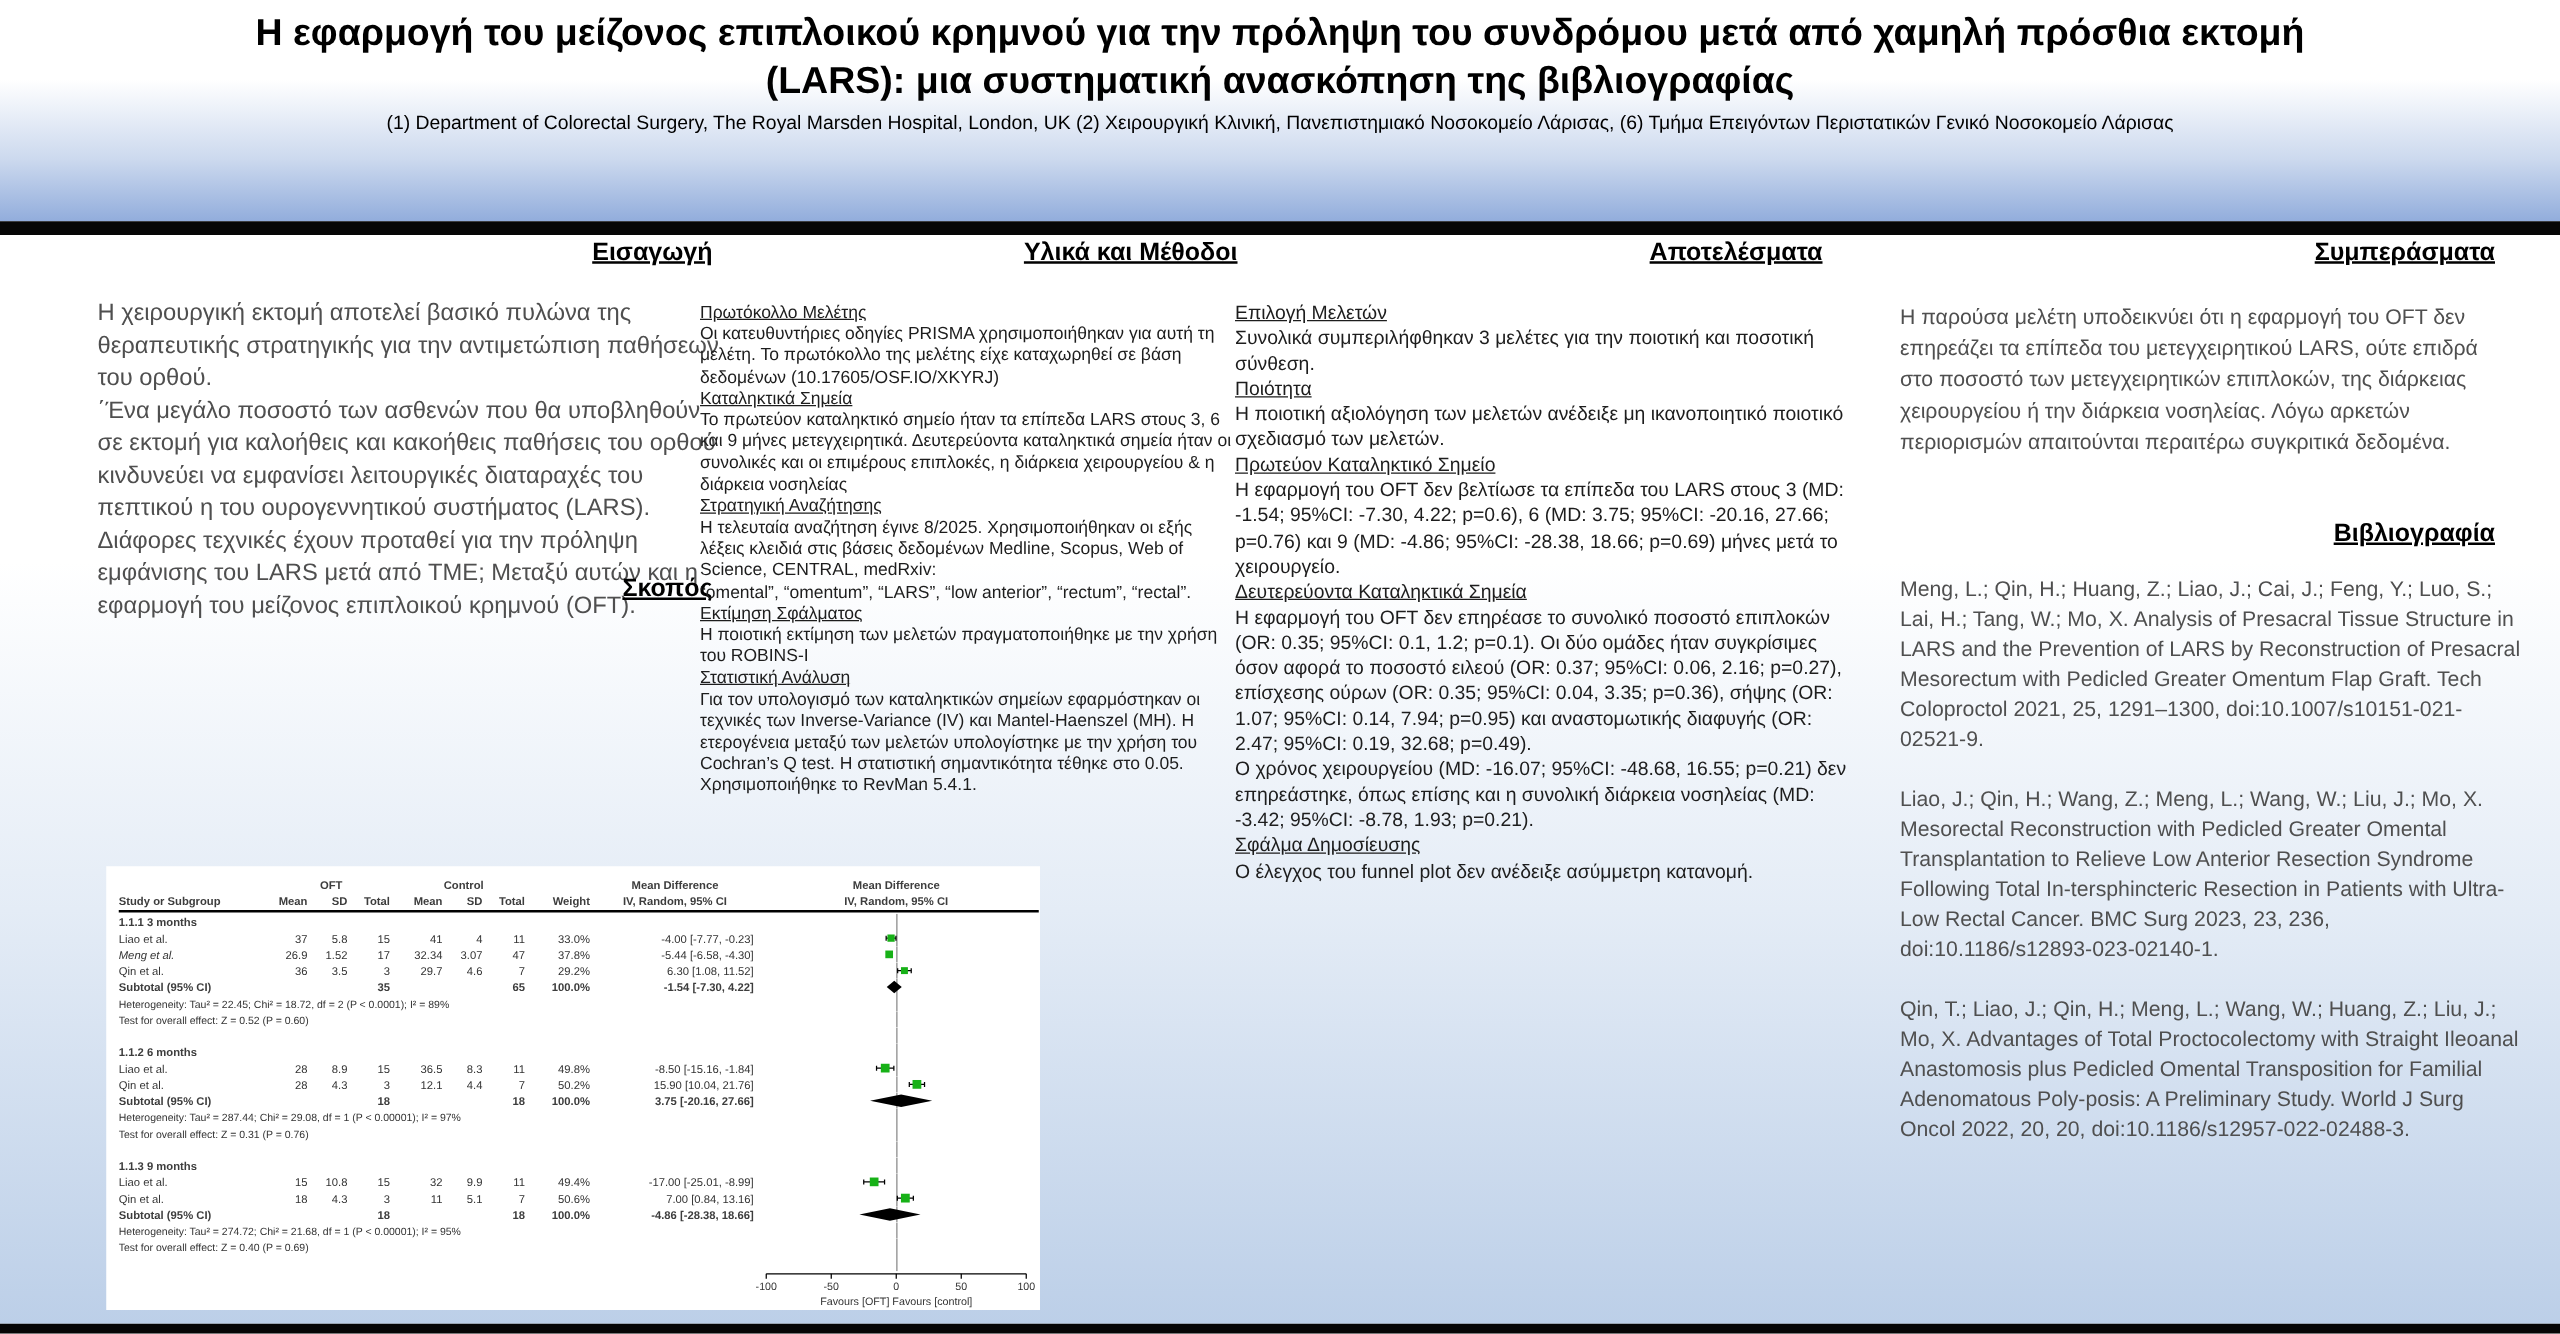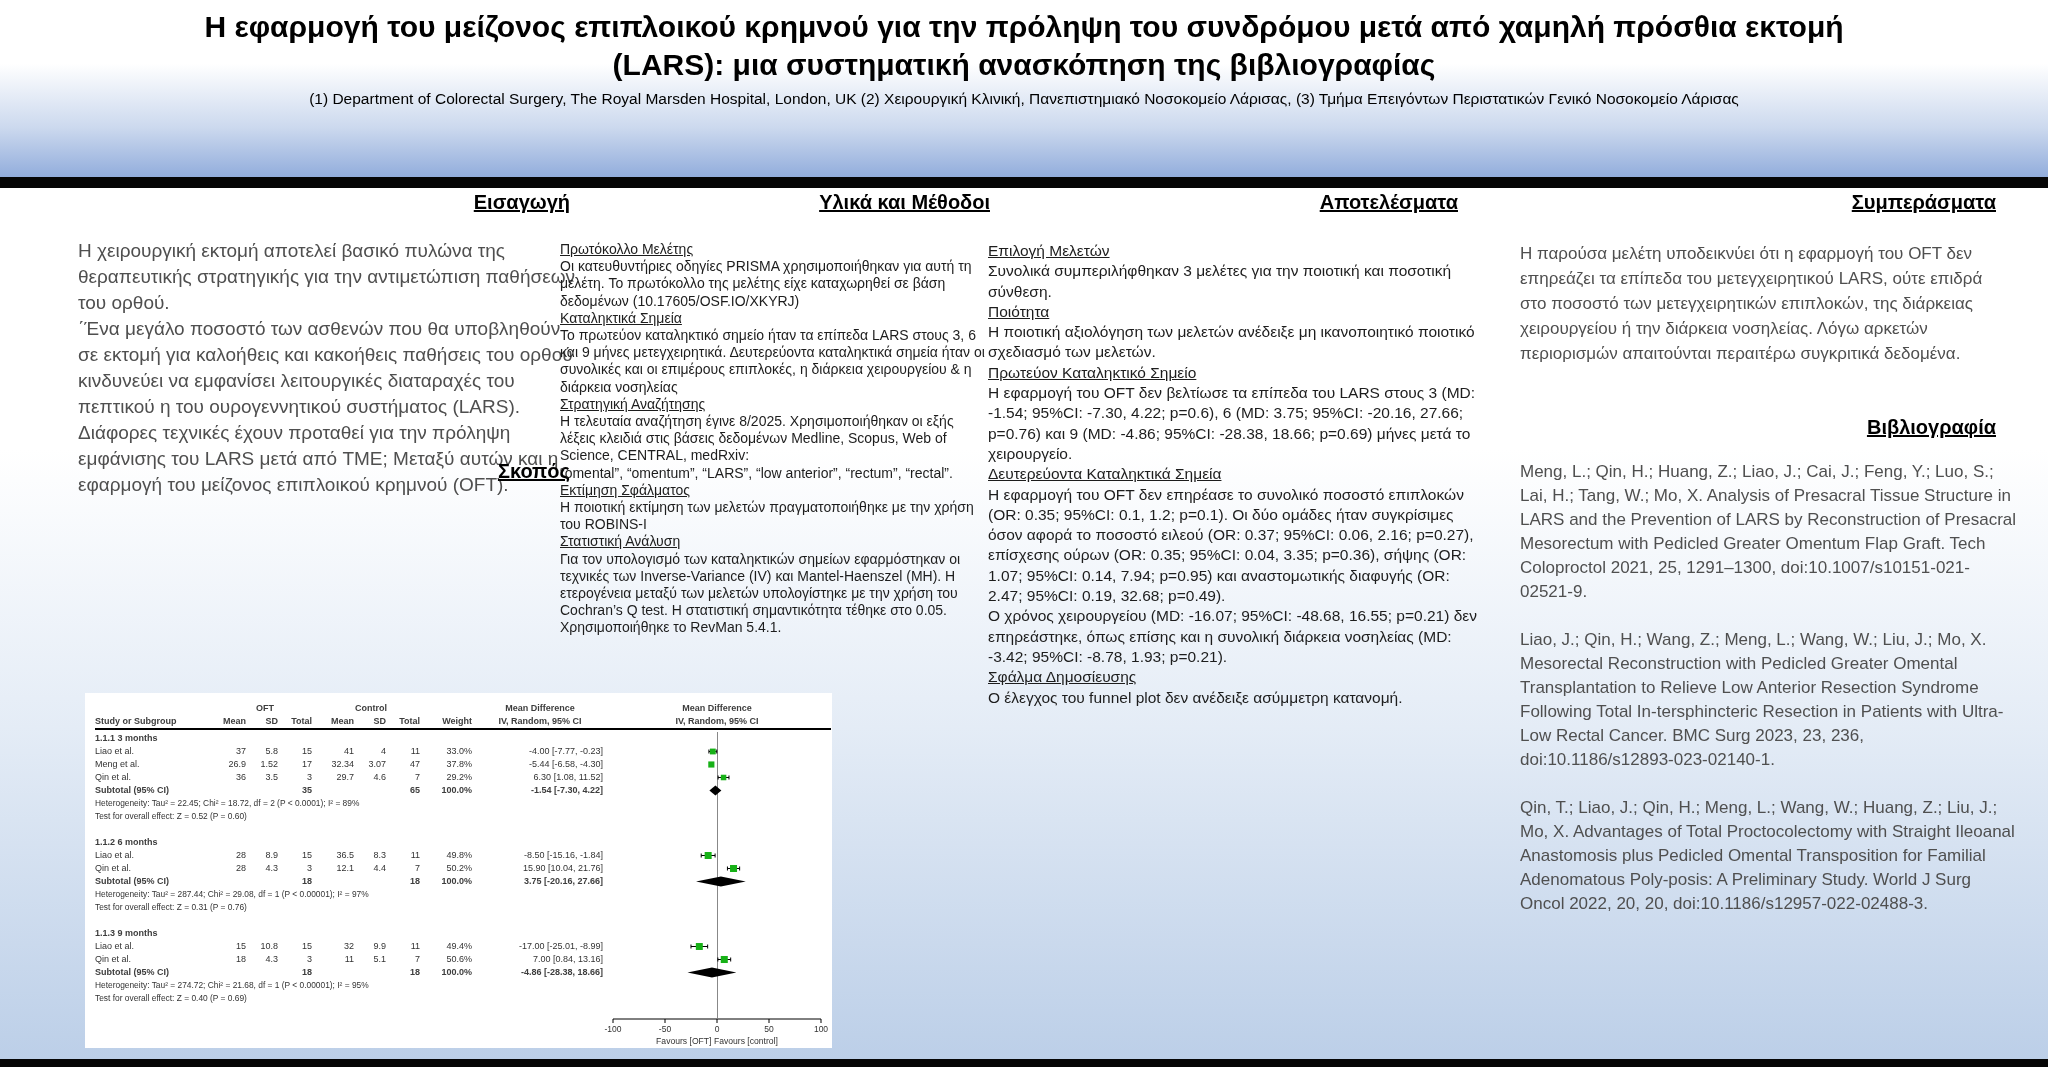--- a/index.html
+++ b/index.html
@@ -44,21 +44,21 @@
   .fdivider{height:2px;background:#000;margin:1px 0;width:736px;}
 </style>
 </head>
 <body>
 
 <div class="poster">
 
   <div class="header">
     <div class="title">Η εφαρμογή του μείζονος επιπλοικού κρημνού για την πρόληψη του συνδρόμου μετά από χαμηλή πρόσθια εκτομή
 (LARS): μια συστηματική ανασκόπηση της βιβλιογραφίας</div>
-    <div class="affil">(1) Department of Colorectal Surgery, The Royal Marsden Hospital, London, UK (2) Χειρουργική Κλινική, Πανεπιστημιακό Νοσοκομείο Λάρισας, (3) Τμήμα Επειγόντων Περιστατικών Γενικό Νοσοκομείο Λάρισας</div>
+    <div class="affil">(1) Department of Colorectal Surgery, The Royal Marsden Hospital, London, UK (2) Χειρουργική Κλινική, Πανεπιστημιακό Νοσοκομείο Λάρισας, (6) Τμήμα Επειγόντων Περιστατικών Γενικό Νοσοκομείο Λάρισας</div>
   </div>
   <div class="bar top"></div>
 
   <div class="main">
 
     <div class="abs shead" style="left:78px;top:3px;width:492px;">Εισαγωγή</div>
     <div class="abs body1" style="left:78px;top:50px;width:500px;">Η χειρουργική εκτομή αποτελεί βασικό πυλώνα της θεραπευτικής στρατηγικής για την αντιμετώπιση παθήσεων του ορθού.
 ΄Ένα μεγάλο ποσοστό των ασθενών που θα υποβληθούν σε εκτομή για καλοήθεις και κακοήθεις παθήσεις του ορθού κινδυνεύει να εμφανίσει λειτουργικές διαταραχές του πεπτικού η του ουρογεννητικού συστήματος (LARS).
 Διάφορες τεχνικές έχουν προταθεί για την πρόληψη εμφάνισης του LARS μετά από TME; Μεταξύ αυτών και η εφαρμογή του μείζονος επιπλοικού κρημνού (OFT).</div>
 
@@ -104,21 +104,21 @@
           <div class="fcell rr" style="width: 126px;">-4.00 [-7.77, -0.23]</div>
           <div class="fplot"><svg width="228" height="13">
               <line x1="114.5" y1="0" x2="114.5" y2="13" stroke="#888" stroke-width="1"></line>
               <line x1="105.9192" y1="6.5" x2="113.7608" y2="6.5" stroke="#000"></line>
               <line x1="105.9192" y1="4.5" x2="105.9192" y2="8.5" stroke="#000"></line>
               <line x1="113.7608" y1="4.5" x2="113.7608" y2="8.5" stroke="#000"></line>
               <rect x="106.935" y="3.5949999999999998" width="5.8100000000000005" height="5.8100000000000005" fill="#17b117"></rect>
             </svg></div>
         </div>
         <div class="frow">
-          <div class="fcell " style="width: 118px;">Meng et al.</div>
+          <div class="fcell " style="width: 118px; font-style: italic;">Meng et al.</div>
           <div class="fcell r" style="width: 38px;">26.9</div>
           <div class="fcell r" style="width: 32px;">1.52</div>
           <div class="fcell r" style="width: 34px;">17</div>
           <div class="fcell r" style="width: 42px;">32.34</div>
           <div class="fcell r" style="width: 32px;">3.07</div>
           <div class="fcell r" style="width: 34px;">47</div>
           <div class="fcell r" style="width: 52px;">37.8%</div>
           <div class="fcell rr" style="width: 126px;">-5.44 [-6.58, -4.30]</div>
           <div class="fplot"><svg width="228" height="13">
               <line x1="114.5" y1="0" x2="114.5" y2="13" stroke="#888" stroke-width="1"></line>

